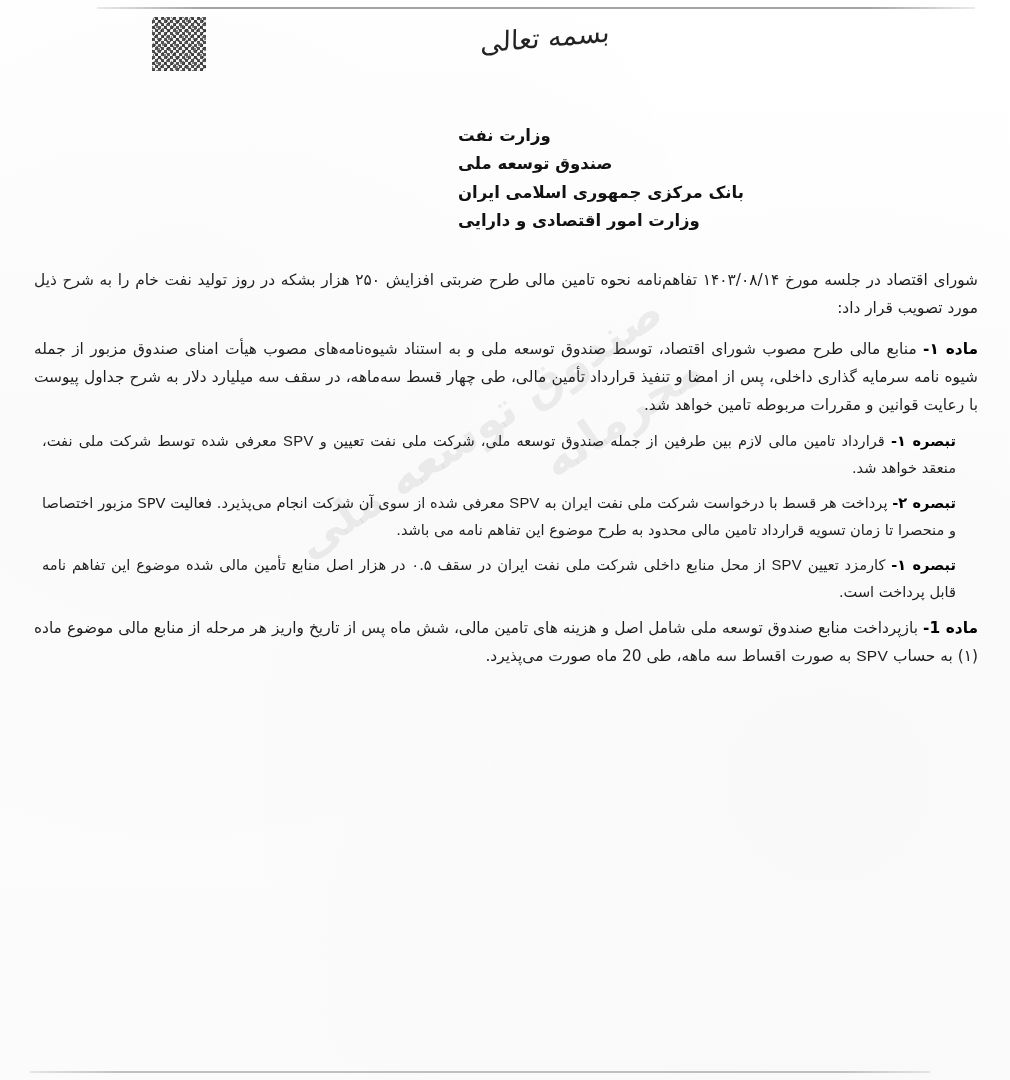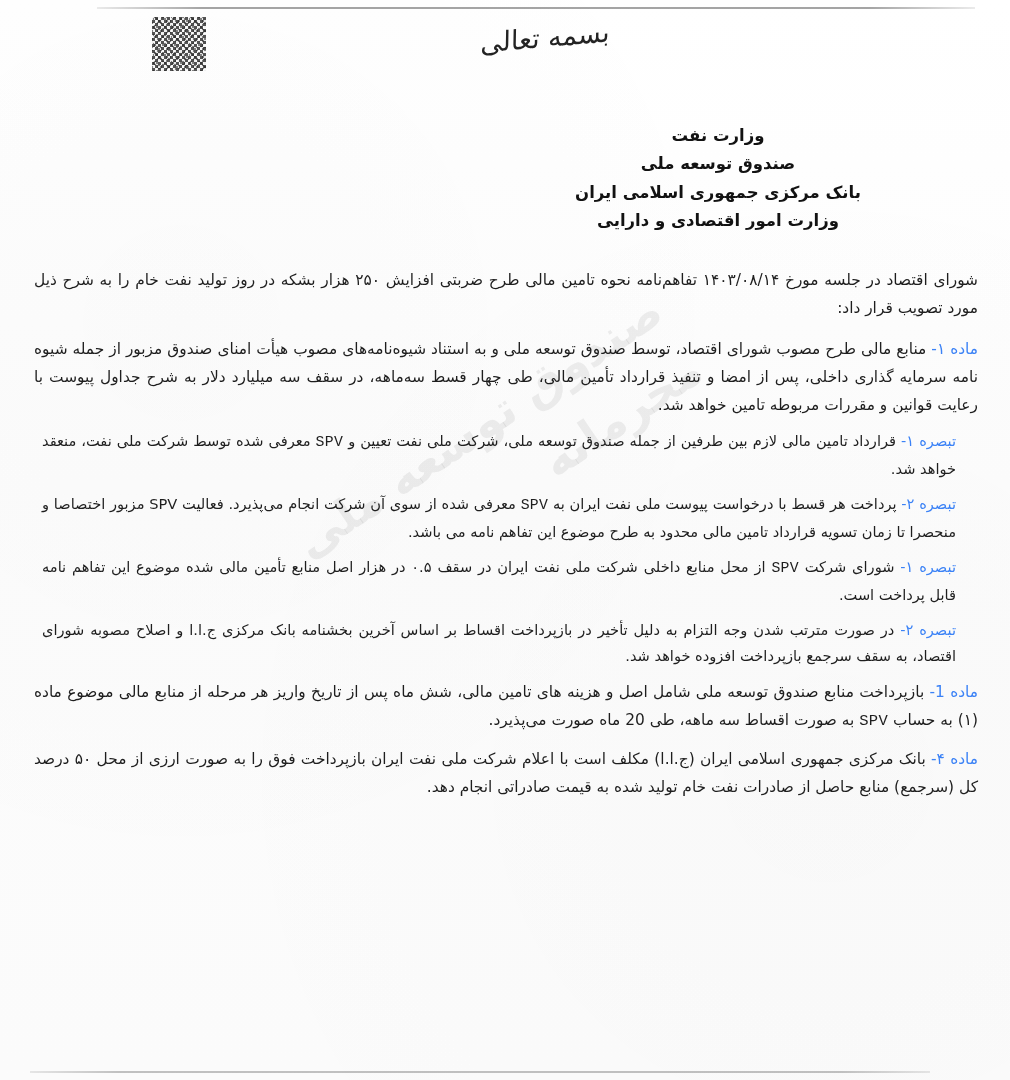--- a/index.html
+++ b/index.html
@@ -107,21 +107,21 @@
     top: 122px;
     width: 520px;
     text-align: left;
     direction: rtl;
   }
   .letterhead-line {
     font-size: 16.5px;
     font-weight: bold;
     line-height: 1.72;
     color: #121212;
-    text-align: center;
+    text-align: left;
     letter-spacing: 0.2px;
   }
 
   
   .body {
     position: absolute;
     right: 32px;
     top: 266px;
     width: 946px;
     direction: rtl;
@@ -134,25 +134,25 @@
     color: #1e1e1e;
     margin: 0 0 9px 2px;
   }
   .para.note {
     padding-right: 22px;
     padding-left: 8px;
     font-size: 14.6px;
     line-height: 1.80;
   }
   .para .lead {
-    font-weight: normal;
-    color: #3b82f6;
+    font-weight: bold;
+    color: #000000;
   }
   .para .latin {
-    font-family: Liberation Mono, monospace;
+    font-family: Liberation Sans, sans-serif;
     font-size: 15.5px;
     letter-spacing: 0.3px;
   }
   .para.note .latin { font-size: 14.8px; }
 
   .spacer-sm { height: 4px; }
 </style>
 </head>
 <body>
 
@@ -178,21 +178,19 @@
     <div class="letterhead-line">بانک مرکزی جمهوری اسلامی ایران</div>
     <div class="letterhead-line">وزارت امور اقتصادی و دارایی</div>
   </div>
 
   <div class="body">
     <p class="para">شورای اقتصاد در جلسه مورخ ۱۴۰۳/۰۸/۱۴ تفاهم‌نامه نحوه تامین مالی طرح ضربتی افزایش ۲۵۰ هزار بشکه در روز تولید نفت خام را به شرح ذیل مورد تصویب قرار داد:</p>
     <div class="spacer-sm"></div>
     <div id="sections-host">
         <p class="para"><span class="lead">ماده ۱-</span><span> منابع مالی طرح مصوب شورای اقتصاد، توسط صندوق توسعه ملی و به استناد شیوه‌نامه‌های مصوب هیأت امنای صندوق مزبور از جمله شیوه نامه سرمایه گذاری داخلی، پس از امضا و تنفیذ قرارداد تأمین مالی، طی چهار قسط سه‌ماهه، در سقف سه میلیارد دلار به شرح جداول پیوست با رعایت قوانین و مقررات مربوطه تامین خواهد شد.</span></p>
         <p class="para note"><span class="lead">تبصره ۱-</span><span> قرارداد تامین مالی لازم بین طرفین از جمله صندوق توسعه ملی، شرکت ملی نفت تعیین و </span><span class="latin">SPV</span><span> معرفی شده توسط شرکت ملی نفت، منعقد خواهد شد.</span></p>
-        <p class="para note"><span class="lead">تبصره ۲-</span><span> پرداخت هر قسط با درخواست پیوست ملی نفت ایران به </span><span class="latin">SPV</span><span> معرفی شده از سوی آن شرکت انجام می‌پذیرد. فعالیت SPV مزبور اختصاصا و منحصرا تا زمان تسویه قرارداد تامین مالی محدود به طرح موضوع این تفاهم نامه می باشد.</span></p>
-        <p class="para note"><span class="lead">تبصره ۱-</span><span> شورای شرکت </span><span class="latin">SPV</span><span> از محل منابع داخلی شرکت ملی نفت ایران در سقف ۰.۵ در هزار اصل منابع تأمین مالی شده موضوع این تفاهم نامه قابل پرداخت است.</span></p>
-        <p class="para note"><span class="lead">تبصره ۲-</span><span> در صورت مترتب شدن وجه التزام به دلیل تأخیر در بازپرداخت اقساط بر اساس آخرین بخشنامه بانک مرکزی ج.ا.ا و اصلاح مصوبه شورای اقتصاد، به سقف سرجمع بازپرداخت افزوده خواهد شد.</span></p>
+        <p class="para note"><span class="lead">تبصره ۲-</span><span> پرداخت هر قسط با درخواست شرکت ملی نفت ایران به </span><span class="latin">SPV</span><span> معرفی شده از سوی آن شرکت انجام می‌پذیرد. فعالیت SPV مزبور اختصاصا و منحصرا تا زمان تسویه قرارداد تامین مالی محدود به طرح موضوع این تفاهم نامه می باشد.</span></p>
+        <p class="para note"><span class="lead">تبصره ۱-</span><span> کارمزد تعیین </span><span class="latin">SPV</span><span> از محل منابع داخلی شرکت ملی نفت ایران در سقف ۰.۵ در هزار اصل منابع تأمین مالی شده موضوع این تفاهم نامه قابل پرداخت است.</span></p>
         <p class="para"><span class="lead">ماده 1-</span><span> بازپرداخت منابع صندوق توسعه ملی شامل اصل و هزینه های تامین مالی، شش ماه پس از تاریخ واریز هر مرحله از منابع مالی موضوع ماده (۱) به حساب </span><span class="latin">SPV</span><span> به صورت اقساط سه ماهه، طی 20 ماه صورت می‌پذیرد.</span></p>
-        <p class="para"><span class="lead">ماده ۴-</span><span> بانک مرکزی جمهوری اسلامی ایران (ج.ا.ا) مکلف است با اعلام شرکت ملی نفت ایران بازپرداخت فوق را به صورت ارزی از محل ۵۰ درصد کل (سرجمع) منابع حاصل از صادرات نفت خام تولید شده به قیمت صادراتی انجام دهد.</span></p>
       </div>
   </div>
 
 </div>
 
 </body></html>

